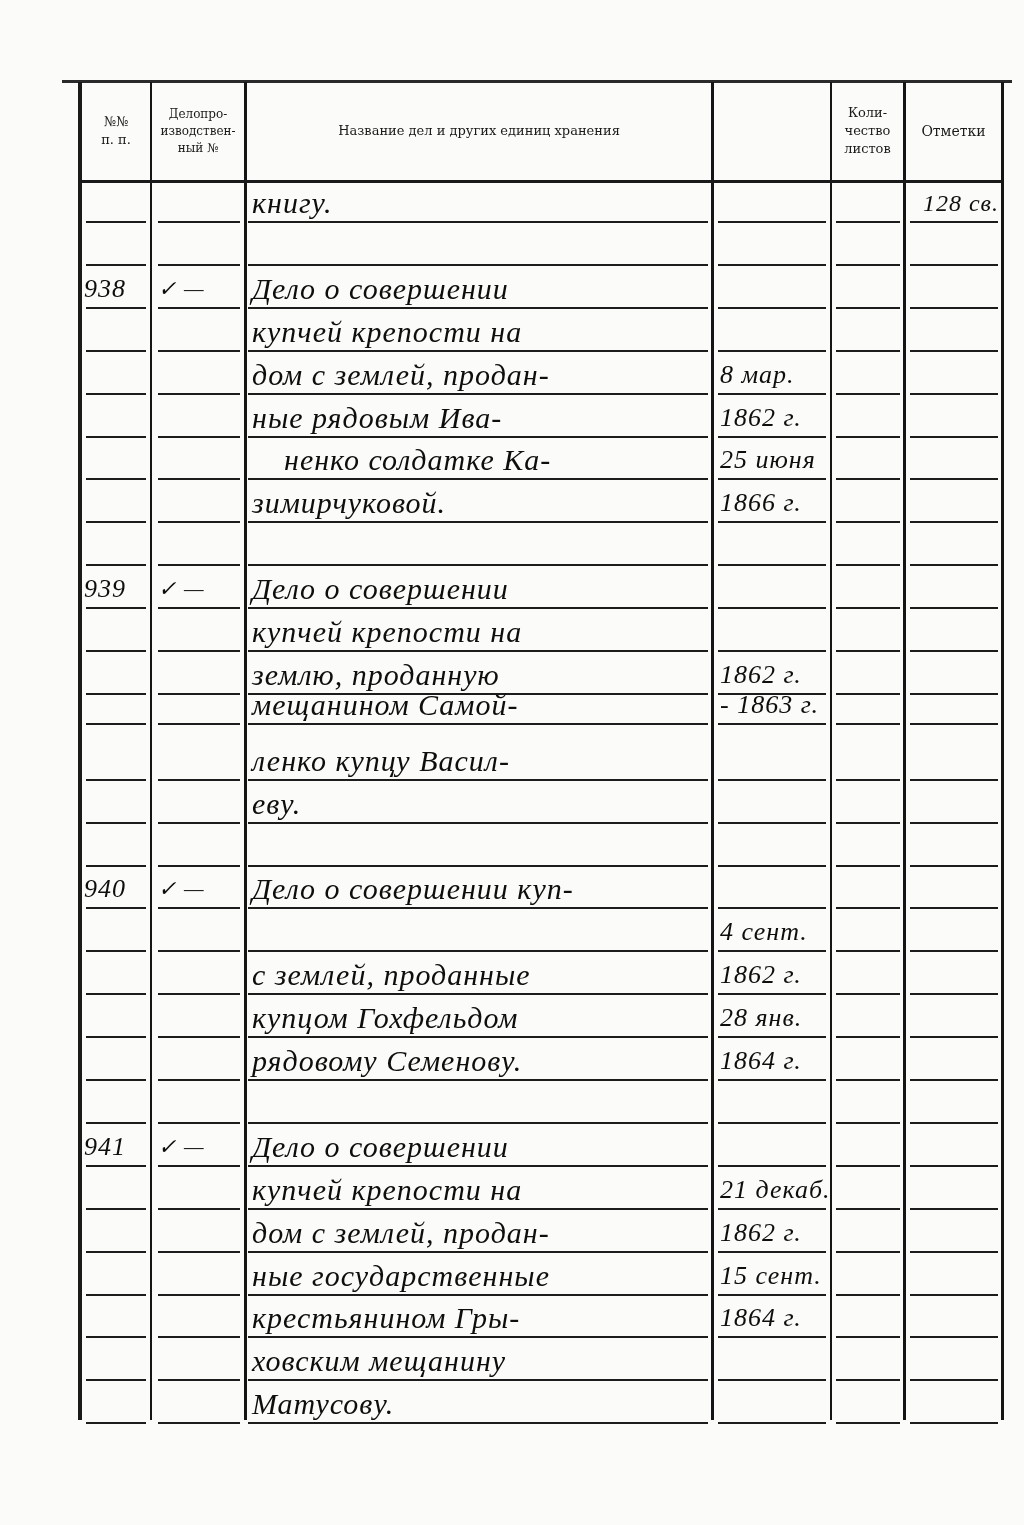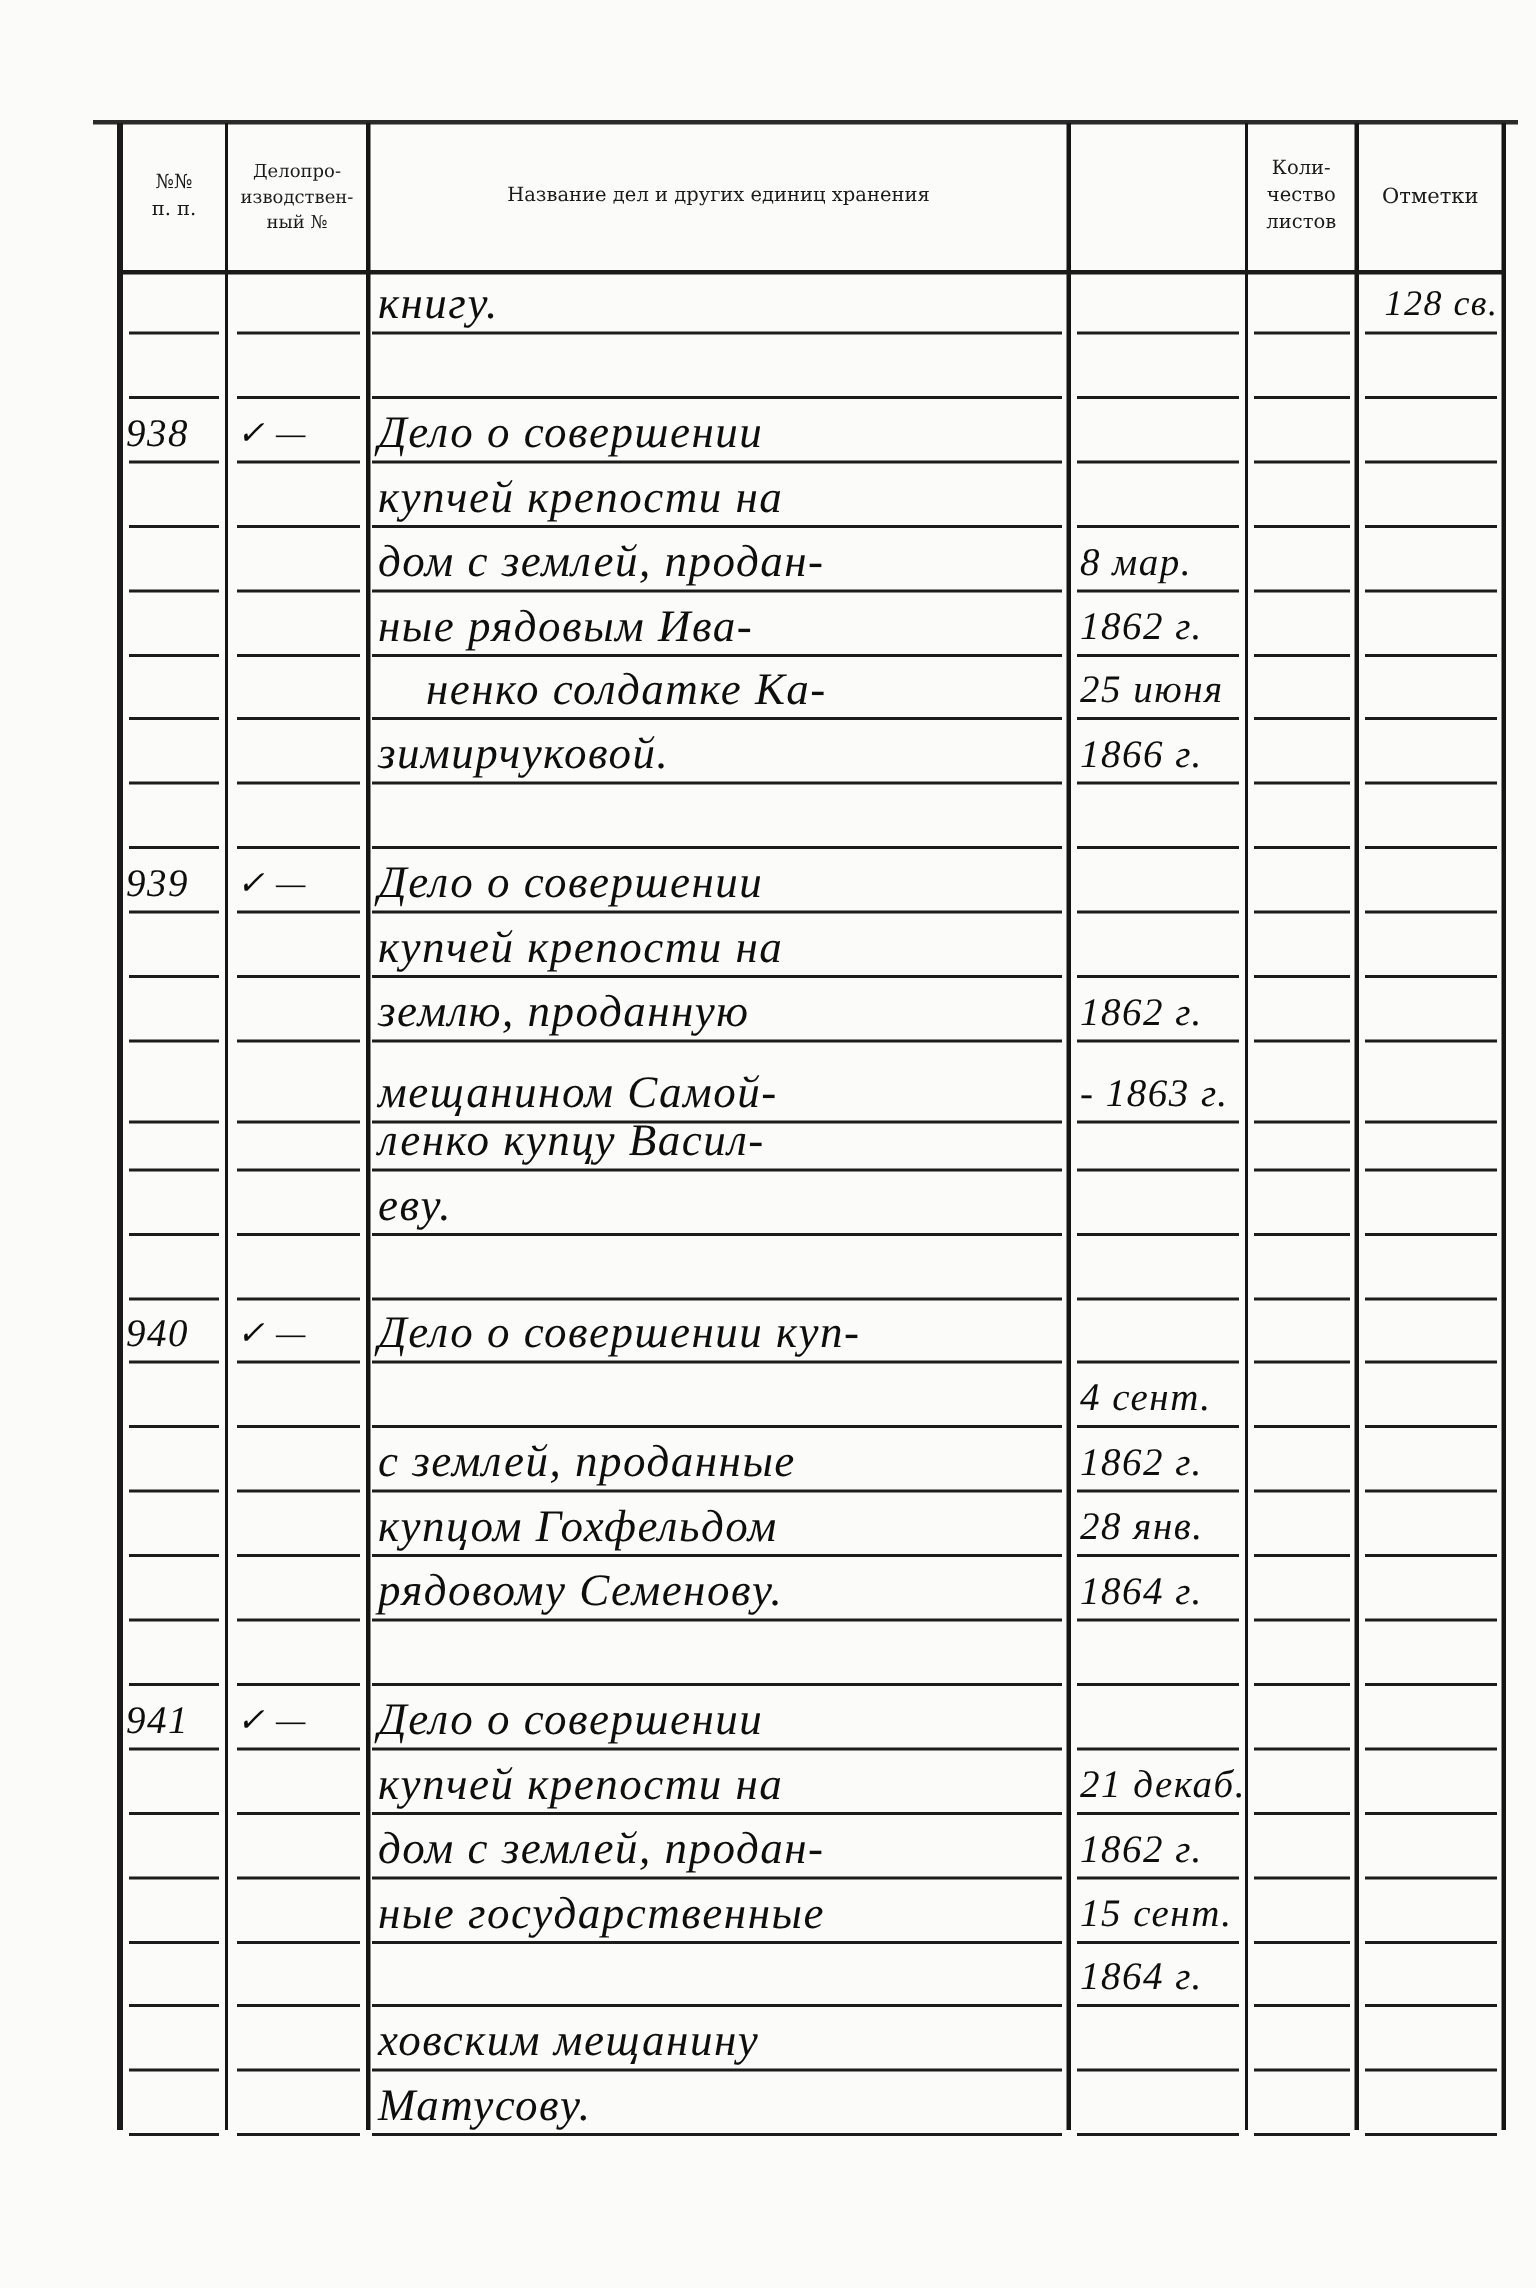--- a/index.html
+++ b/index.html
@@ -239,21 +239,21 @@
           <div class="hw mark" style="left: 80px;"></div>
           <div class="rule" style="left: 170px; width: 460px;"></div>
           <div class="hw " style="left: 174px;">землю, проданную</div>
           <div class="rule" style="left: 640px; width: 108px;"></div>
           <div class="hw date" style="left: 642px;">1862 г.</div>
           <div class="rule" style="left: 758px; width: 64px;"></div>
           <div class="hw " style="left: 758px;"></div>
           <div class="rule" style="left: 832px; width: 88px;"></div>
           <div class="hw note" style="left: auto; right: 4px;"></div>
         </div>
-        <div class="row" style="top: 526px; padding-left: 16px;">
+        <div class="row" style="top: 502px; padding-left: 16px;">
           <div class="rule" style="left: 8px; width: 60px;"></div>
           <div class="hw num" style="left: 6px;"></div>
           <div class="rule" style="left: 80px; width: 82px;"></div>
           <div class="hw mark" style="left: 80px;"></div>
           <div class="rule" style="left: 170px; width: 460px;"></div>
           <div class="hw " style="left: 174px;">мещанином Самой-</div>
           <div class="rule" style="left: 640px; width: 108px;"></div>
           <div class="hw date" style="left: 642px;">- 1863 г.</div>
           <div class="rule" style="left: 758px; width: 64px;"></div>
           <div class="hw " style="left: 758px;"></div>
@@ -440,20 +440,21 @@
           <div class="hw " style="left: 758px;"></div>
           <div class="rule" style="left: 832px; width: 88px;"></div>
           <div class="hw note" style="left: auto; right: 4px;"></div>
         </div>
         <div class="row" style="top: 1115.4px;">
           <div class="rule" style="left: 8px; width: 60px;"></div>
           <div class="hw num" style="left: 6px;"></div>
           <div class="rule" style="left: 80px; width: 82px;"></div>
           <div class="hw mark" style="left: 80px;"></div>
           <div class="rule" style="left: 170px; width: 460px;"></div>
+          <div class="hw " style="left: 174px;">крестьянином Гры-</div>
           <div class="rule" style="left: 640px; width: 108px;"></div>
           <div class="hw date" style="left: 642px;">1864 г.</div>
           <div class="rule" style="left: 758px; width: 64px;"></div>
           <div class="hw " style="left: 758px;"></div>
           <div class="rule" style="left: 832px; width: 88px;"></div>
           <div class="hw note" style="left: auto; right: 4px;"></div>
         </div>
         <div class="row" style="top: 1158.3px;">
           <div class="rule" style="left: 8px; width: 60px;"></div>
           <div class="hw num" style="left: 6px;"></div>

